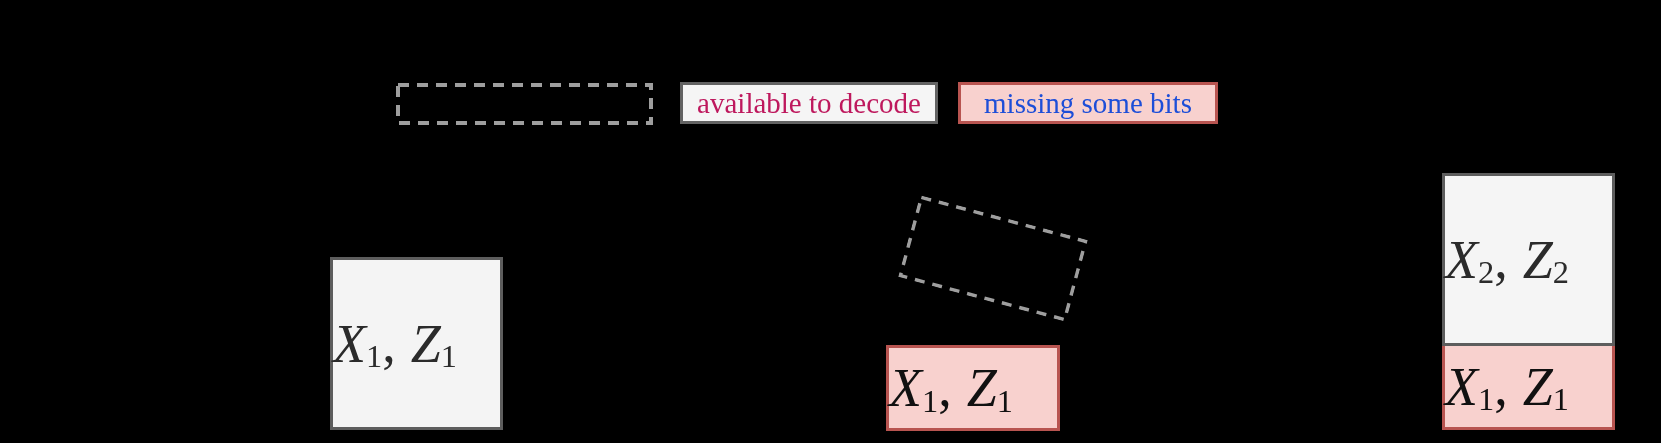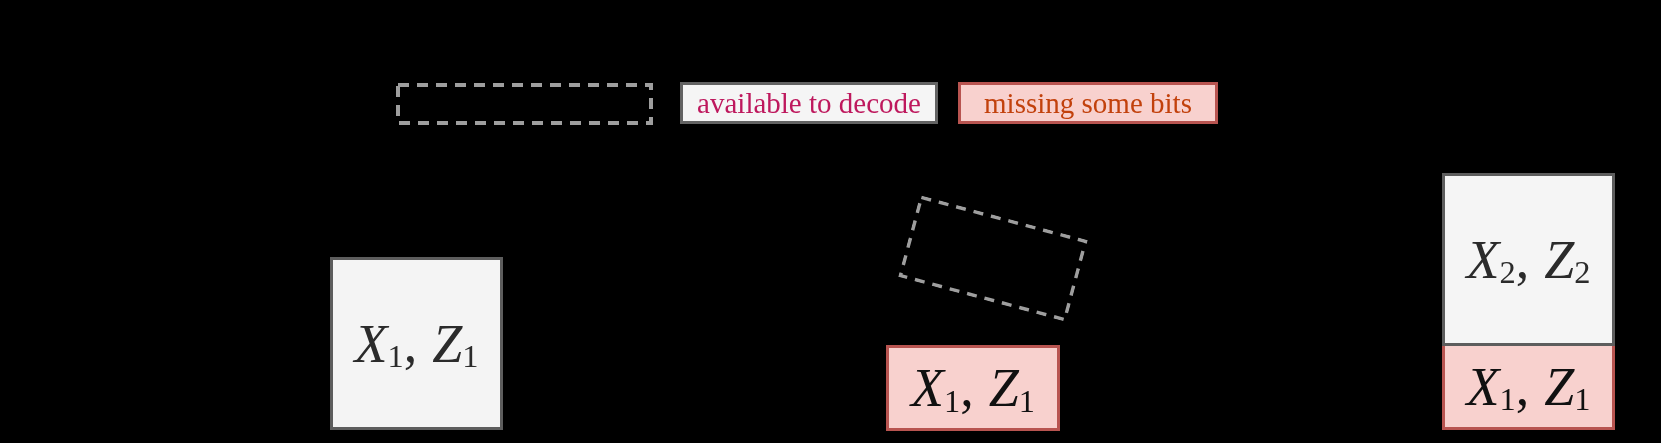--- a/index.html
+++ b/index.html
@@ -29,26 +29,26 @@
   .legend-available {
     left: 680px; top: 82px; width: 258px; height: 42px;
     background: #f5f5f5;
     border: 3px solid #636363;
     color: #be185d;
   }
   .legend-missing {
     left: 958px; top: 82px; width: 260px; height: 42px;
     background: #f8d1ce;
     border: 3px solid #b85450;
-    color: #c2410c;
+    color: #1d4ed8;
   }
 
   
   .block {
-    display: flex; align-items: center; justify-content: center;
+    display: flex; align-items: center; justify-content: flex-start;
   }
   .left-box {
     left: 330px; top: 257px; width: 173px; height: 173px;
     background: #f4f4f4;
     border: 3px solid #5d5d5d;
     color: #2b2b2b;
   }
   .mid-dashed {
     left: 906px; top: 216px; width: 174px; height: 85px;
     transform: rotate(15deg);

